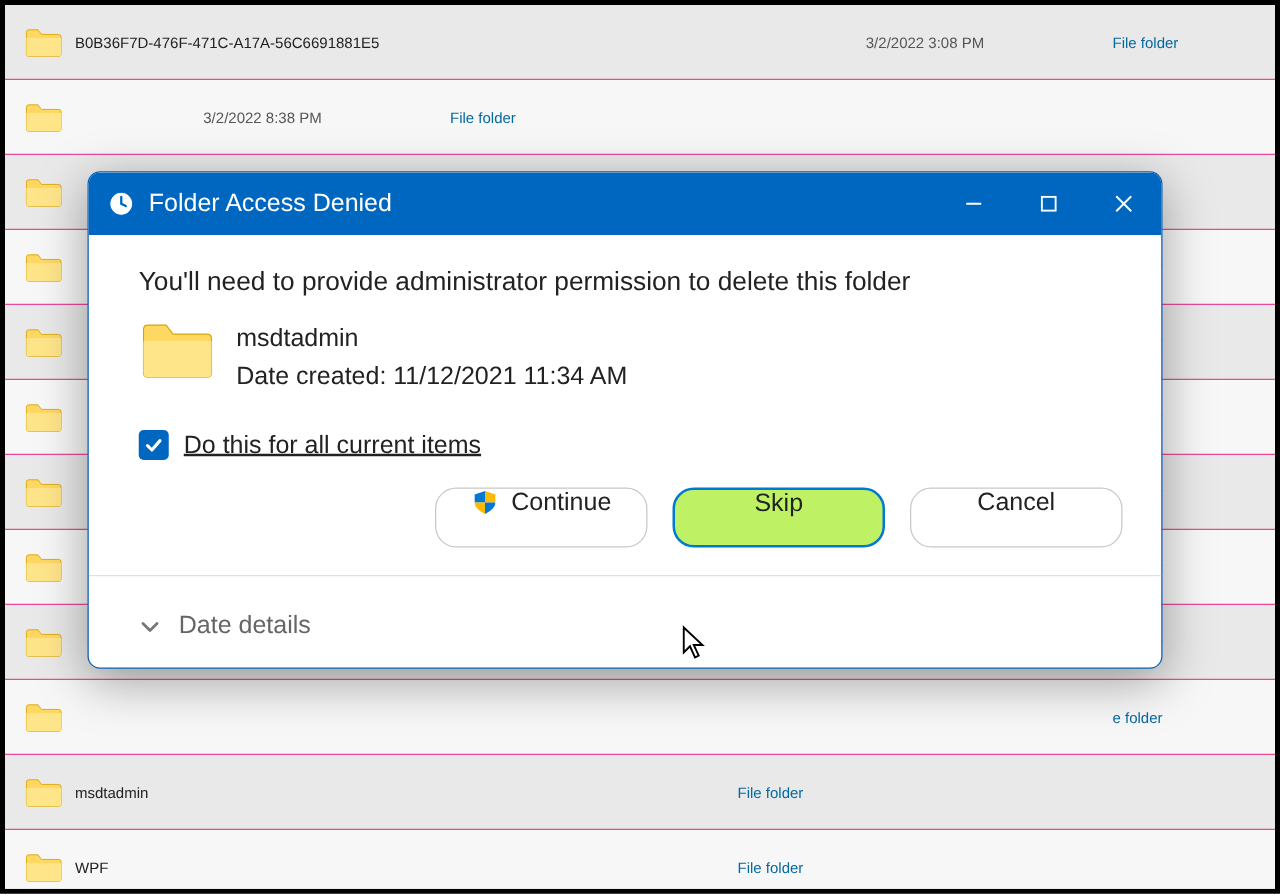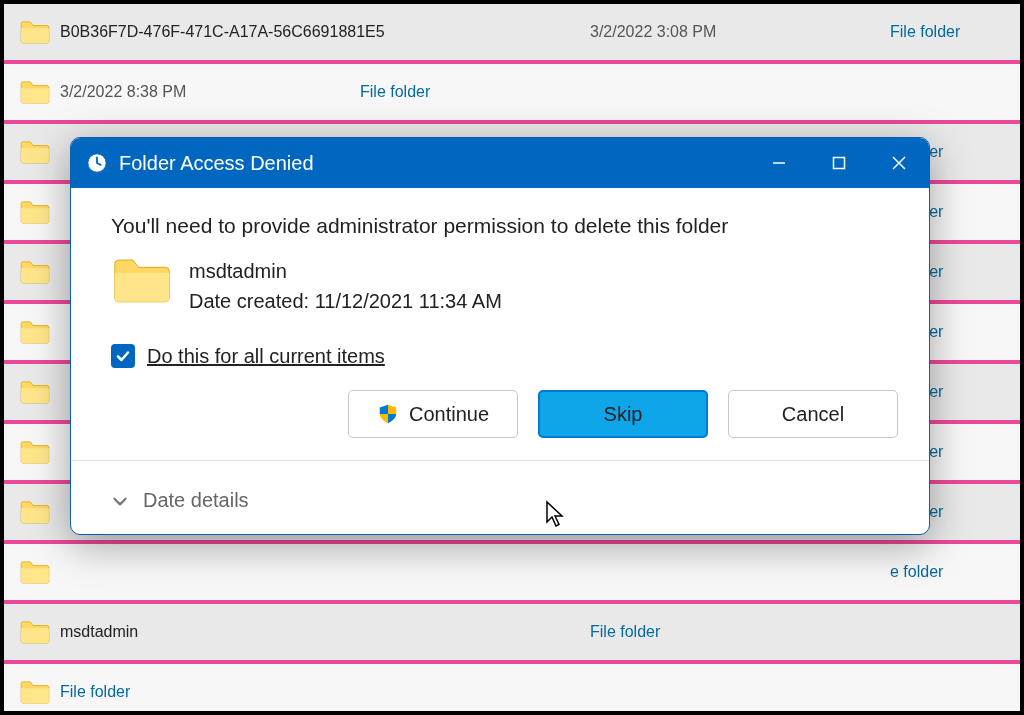--- a/index.html
+++ b/index.html
@@ -14,36 +14,36 @@
       border: 4px solid #000;
     }
     .file-list {
       width: 100%;
       height: 100%;
     }
     .file-row {
       display: flex;
       align-items: center;
       height: 60px;
-      border-bottom: 4px solid #ec4899;
+      border-bottom: 1px solid #ec4899;
       padding: 0 10px 0 16px;
-      font-size: 16px;
+      font-size: 12px;
       color: #222;
     }
     .file-row:nth-child(even) { background: #f7f7f7; }
     .file-row:nth-child(odd) { background: #e9e9e9; }
     .folder-icon {
       width: 30px;
       height: 24px;
       margin-right: 10px;
       flex-shrink: 0;
     }
     .folder-icon svg { display: block; }
     .col-name { width: 530px; overflow: hidden; white-space: nowrap; }
-    .col-date { width: 300px; color: #555; }
+    .col-date { width: 300px; color: #555; text-align: center; }
     .col-type { flex: 1; color: #0369a1; text-align: left; }
     .dialog-backdrop {
       position: absolute;
       top: 133px;
       left: 66px;
       width: 860px;
       background: #fff;
       border: 1px solid #0a5fb3;
       border-radius: 10px;
       box-shadow: 0 10px 40px rgba(0,0,0,0.35);
@@ -79,26 +79,26 @@
     .folder-meta { font-size: 20px; line-height: 1.5; }
     .checkbox-row { display: flex; align-items: center; gap: 12px; margin-bottom: 22px; text-decoration: underline; }
     .cb {
       width: 24px; height: 24px; border-radius: 4px;
       background: #0067c0; display: inline-flex; align-items: center; justify-content: center;
     }
     .cb svg { display: block; }
     .buttons { display: flex; gap: 20px; justify-content: flex-end; padding-right: 6px; }
     .btn {
       min-width: 170px; height: 48px; border: 1px solid #c8c8c8;
-      border-radius: 5px; background: #fff; font-size: 20px;
-      display: inline-flex; align-items: center; justify-content: center;
+      border-radius: 17px; background: #fff; font-size: 20px;
+      display: inline-flex; align-items: flex-start; justify-content: center;
       gap: 10px; cursor: pointer; color: #222;
     }
     .btn.focus {
-      border: 2px solid #0078d4; background: #0ea5e9;
+      border: 2px solid #0078d4; background: #bef264;
     }
     .shield { width: 22px; height: 22px; }
     .divider { height: 1px; background: #e1e1e1; margin: 22px -40px 0 -40px; }
     .more-row { padding: 18px 36px 22px 40px; display: flex; align-items: center; gap: 14px; color: #666; font-size: 20px; }
     .chevron { width: 18px; height: 18px; }
     .cursor {
       position: absolute;
       top: 496px; left: 540px;
       width: 22px; height: 28px; pointer-events: none;
       z-index: 50;
@@ -228,20 +228,21 @@
       <span class="col-name">msdtadmin</span>
       <span class="col-type">File folder</span>
     </div>
     <div class="file-row">
       <span class="folder-icon">
         <svg viewBox="0 0 64 52" width="30" height="24">
           <path d="M2 10 L2 46 Q2 50 6 50 L58 50 Q62 50 62 46 L62 16 Q62 12 58 12 L28 12 L22 4 L6 4 Q2 4 2 8 Z" fill="#ffd864" stroke="#d9a400" stroke-width="1.5"></path>
           <path d="M2 18 L62 18 L62 46 Q62 50 58 50 L6 50 Q2 50 2 46 Z" fill="#ffe58a"></path>
         </svg>
       </span>
+      <span class="col-name">WPF</span>
       <span class="col-type">File folder</span>
     </div>
   </div>
 
 <div class="dialog-backdrop">
   <div class="dialog-titlebar">
     <span class="titlebar-icon">
       <svg viewBox="0 0 24 24" width="22" height="22">
           <circle cx="12" cy="12" r="10" fill="#fff"></circle>
           <circle cx="12" cy="12" r="10" fill="none" stroke="#0067c0" stroke-width="1"></circle>

